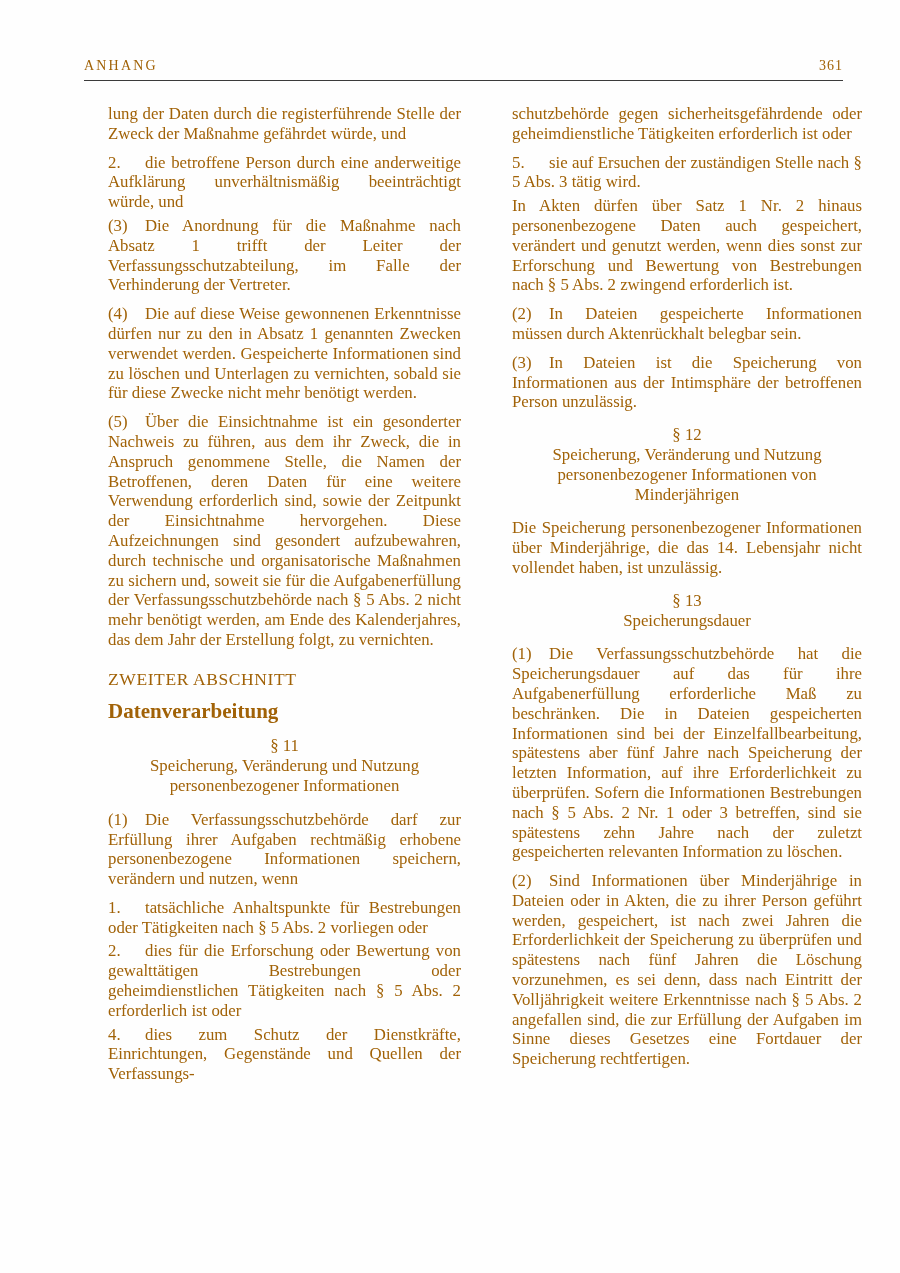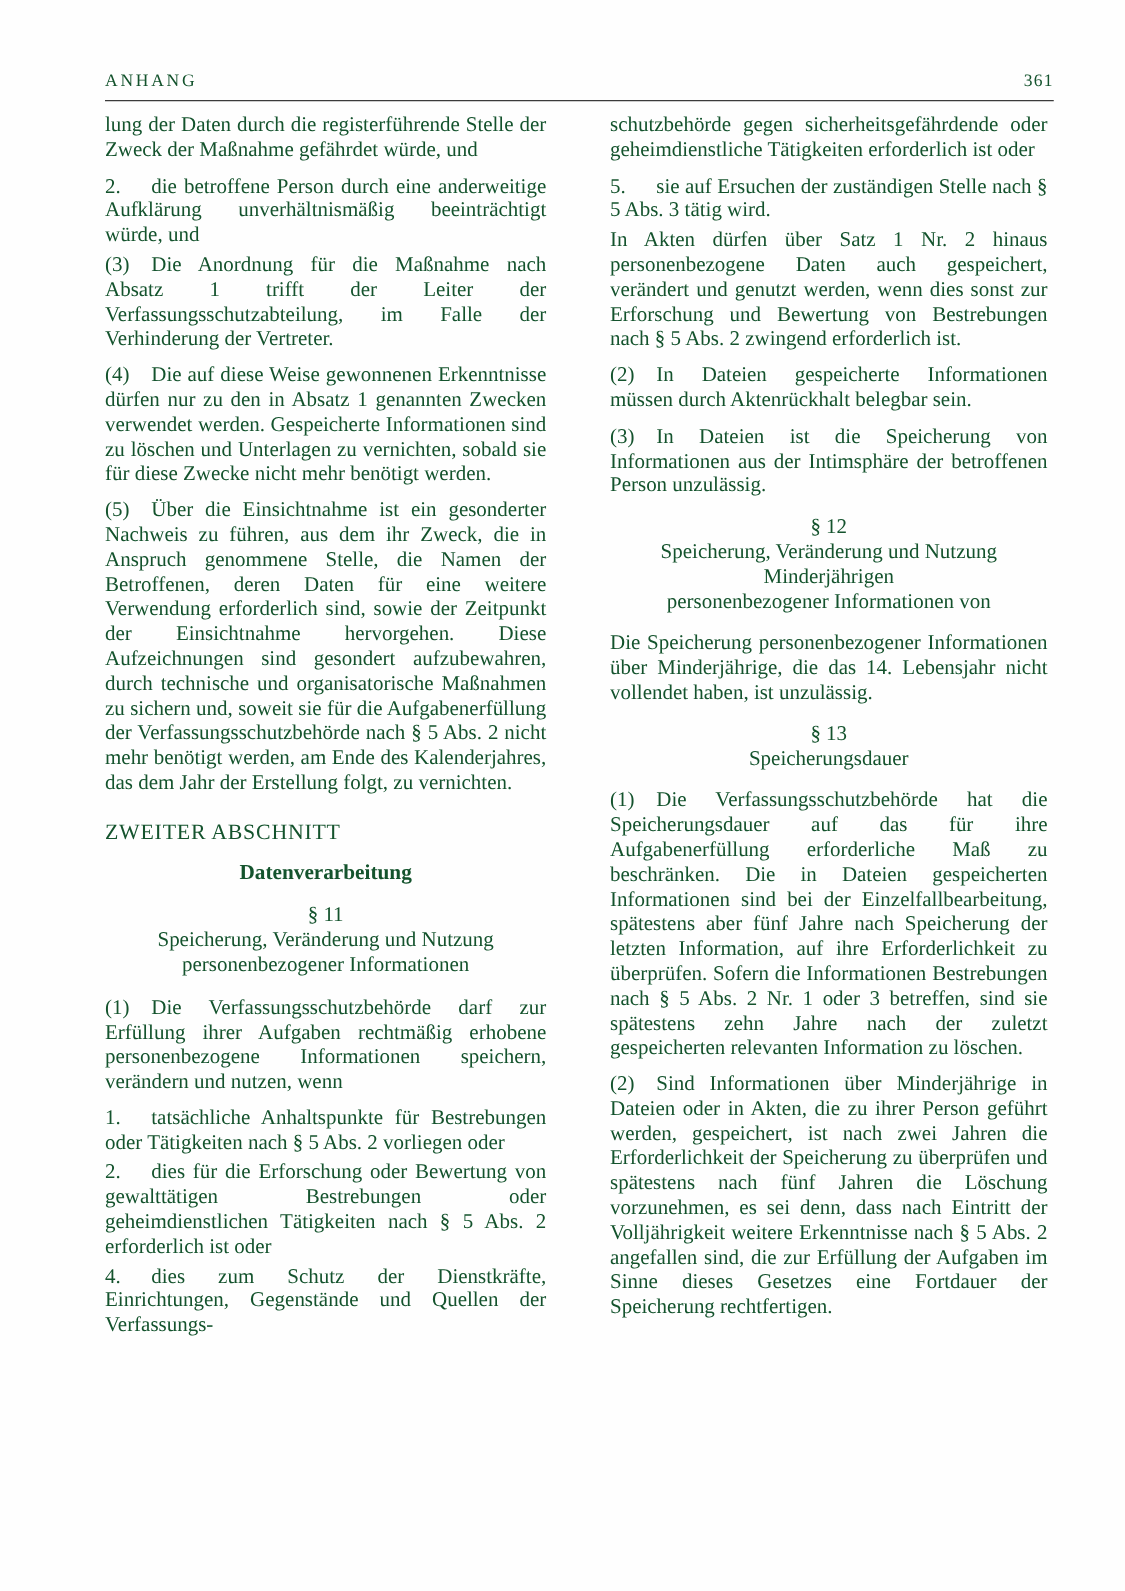--- a/index.html
+++ b/index.html
@@ -2,62 +2,62 @@
 <html lang="de"><head>
 <meta charset="utf-8">
 <style>
   html, body { margin: 0; padding: 0; background: #ffffff; }
   .page {
     position: relative;
     width: 900px;
     height: 1273px;
     background: #fefefe;
     font-family: "Liberation Serif", "DejaVu Serif", serif;
-    color: #14532d;
+    color: #a16207;
     overflow: hidden;
   }
   .running-header {
     position: absolute;
     left: 84px;
     top: 58px;
     width: 759px;
     display: flex;
     justify-content: space-between;
     align-items: flex-end;
     border-bottom: 1.5px solid #3b3b3b;
     padding-bottom: 6px;
     font-size: 14px;
     line-height: 16px;
   }
   .running-header .section-name { letter-spacing: 2.2px; }
   .running-header .page-number { letter-spacing: 1px; }
   .column {
     position: absolute;
-    top: 90px;
+    top: 104px;
     font-size: 16.8px;
     line-height: 19.8px;
     text-align: justify;
     hyphens: auto;
+    margin-left: 24px;
     -webkit-hyphens: auto;
   }
   .column-left  { left: 84px;  width: 353px; }
   .column-right { left: 488px; width: 350px; }
   .para { margin: 0 0 9px 0; }
   .para.numbered { margin: 0 0 4px 0; }
   .marker { display: inline-block; min-width: 37px; }
   .section-heading {
     text-align: left;
     font-size: 17.5px;
     letter-spacing: 0.6px;
     margin: 20px 0 12px 0;
   }
   .subsection-heading {
-    text-align: center;
     font-weight: bold;
-    font-size: 17px;
+    font-size: 21px;
     margin: 0 0 15px 0;
   }
   .law-heading {
     text-align: center;
     margin: 13px 0 14px 0;
   }
   .law-heading div { text-align: center; }
 </style>
 </head>
 <body>
@@ -87,22 +87,22 @@
     </div>
   <div class="column column-right">
       <p class="para">schutzbehörde gegen sicherheitsgefährdende oder geheimdienstliche Tätigkeiten erforderlich ist oder</p>
       <p class="para numbered"><span class="marker">5.</span><span>sie auf Ersuchen der zuständigen Stelle nach § 5 Abs. 3 tätig wird.</span></p>
       <p class="para">In Akten dürfen über Satz 1 Nr. 2 hinaus personenbezogene Daten auch gespeichert, verändert und genutzt werden, wenn dies sonst zur Erforschung und Bewertung von Bestrebungen nach § 5 Abs. 2 zwingend erforderlich ist.</p>
       <p class="para"><span class="marker">(2)</span><span>In Dateien gespeicherte Informationen müssen durch Aktenrückhalt belegbar sein.</span></p>
       <p class="para"><span class="marker">(3)</span><span>In Dateien ist die Speicherung von Informationen aus der Intimsphäre der betroffenen Person unzulässig.</span></p>
       <div class="law-heading">
         <div>§ 12</div>
         <div>Speicherung, Veränderung und Nutzung</div>
+        <div>personenbezogener Informationen von</div>
         <div>Minderjährigen</div>
-        <div>personenbezogener Informationen von</div>
       </div>
       <p class="para">Die Speicherung personenbezogener Informationen über Minderjährige, die das 14. Lebensjahr nicht vollendet haben, ist unzulässig.</p>
       <div class="law-heading">
         <div>§ 13</div>
         <div>Speicherungsdauer</div>
       </div>
       <p class="para"><span class="marker">(1)</span><span>Die Verfassungsschutzbehörde hat die Speicherungsdauer auf das für ihre Aufgabenerfüllung erforderliche Maß zu beschränken. Die in Dateien gespeicherten Informationen sind bei der Einzelfallbearbeitung, spätestens aber fünf Jahre nach Speicherung der letzten Information, auf ihre Erforderlichkeit zu überprüfen. Sofern die Informationen Bestrebungen nach § 5 Abs. 2 Nr. 1 oder 3 betreffen, sind sie spätestens zehn Jahre nach der zuletzt gespeicherten relevanten Information zu löschen.</span></p>
       <p class="para"><span class="marker">(2)</span><span>Sind Informationen über Minderjährige in Dateien oder in Akten, die zu ihrer Person geführt werden, gespeichert, ist nach zwei Jahren die Erforderlichkeit der Speicherung zu überprüfen und spätestens nach fünf Jahren die Löschung vorzunehmen, es sei denn, dass nach Eintritt der Volljährigkeit weitere Erkenntnisse nach § 5 Abs. 2 angefallen sind, die zur Erfüllung der Aufgaben im Sinne dieses Gesetzes eine Fortdauer der Speicherung rechtfertigen.</span></p>
     </div>
 </div>

